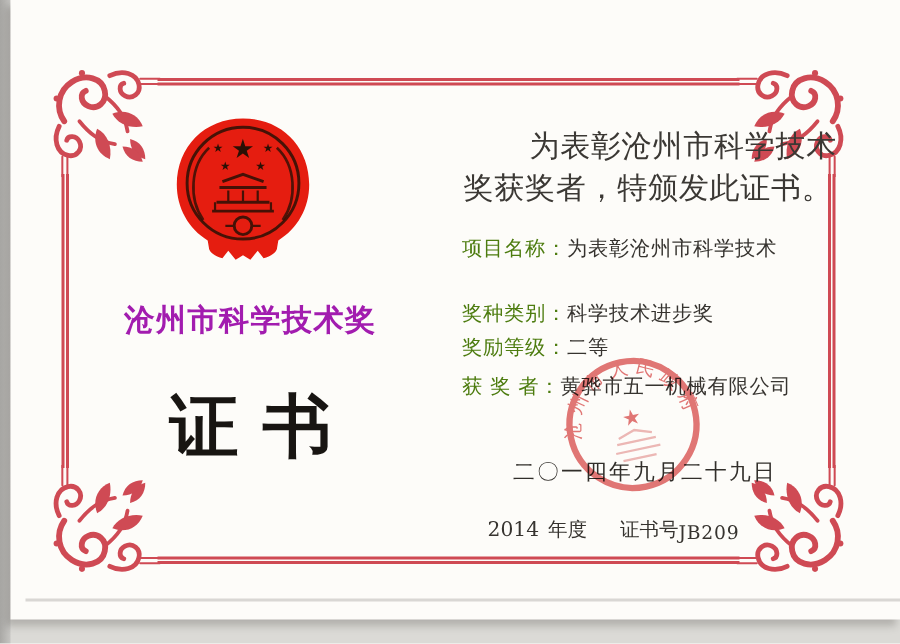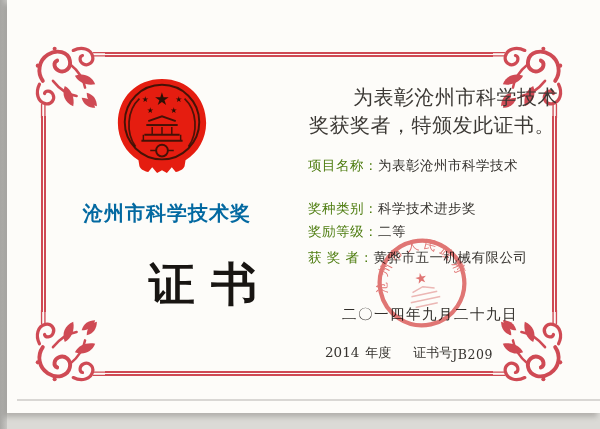--- a/index.html
+++ b/index.html
@@ -38,25 +38,25 @@
   .corner.tl { left:-10px;  top:-10px; }
   .corner.tr { right:-10px; top:-10px;    transform:scaleX(-1); }
   .corner.bl { left:-10px;  bottom:-10px; transform:scaleY(-1); }
   .corner.br { right:-10px; bottom:-10px; transform:scale(-1,-1); }
 
   
   .emblem { position:absolute; left:104px; top:76px; width:102px; height:102px; }
   .award-title {
     position:absolute; left:54px; top:200px; width:212px;
     text-align:center; font-size:20px; font-weight:bold;
-    letter-spacing:1px; color:#0369a1;
+    letter-spacing:1px; color:#a21caf;
   }
   .cert-word {
     position:absolute; left:54px; top:254px; width:212px;
-    text-align:right; font-size:46px; font-weight:bold;
+    text-align:center; font-size:46px; font-weight:bold;
     letter-spacing:.35em; text-indent:.35em; color:#181512;
   }
 
   
   .intro {
     position:absolute; font-family:"DejaVu Serif", serif;
     font-size:20px; color:#3b3834; letter-spacing:.5px; white-space:nowrap;
   }
   .intro.l1 { left:346px; top:84px; }
   .intro.l2 { left:302px; top:112px; }

